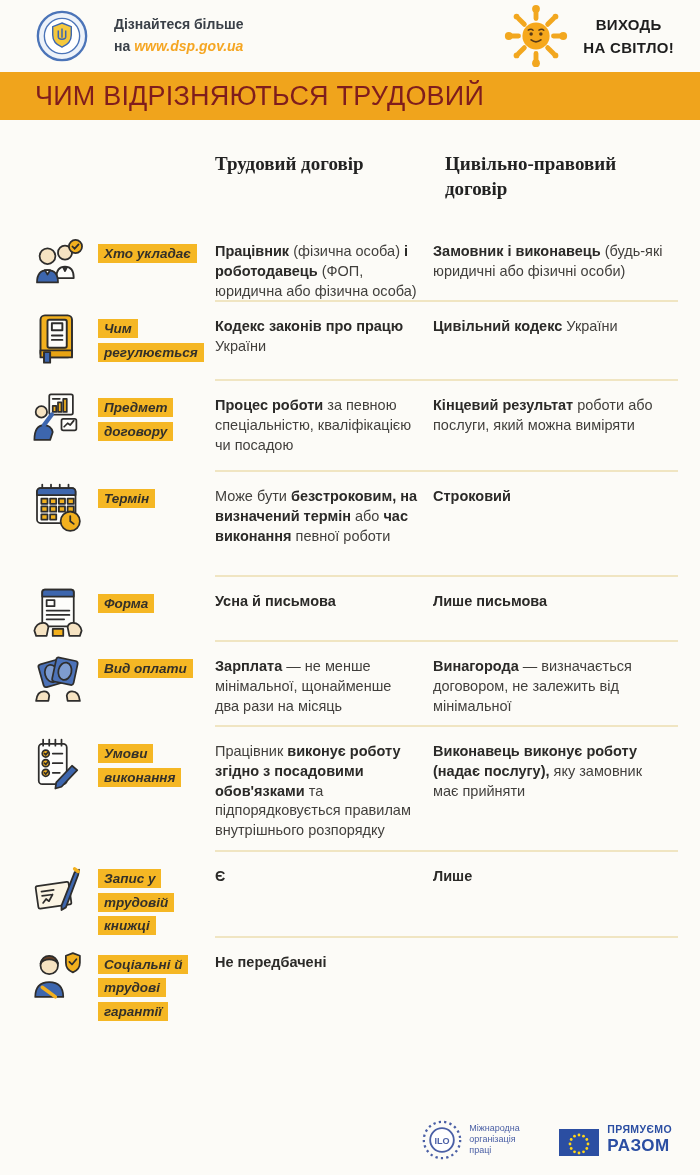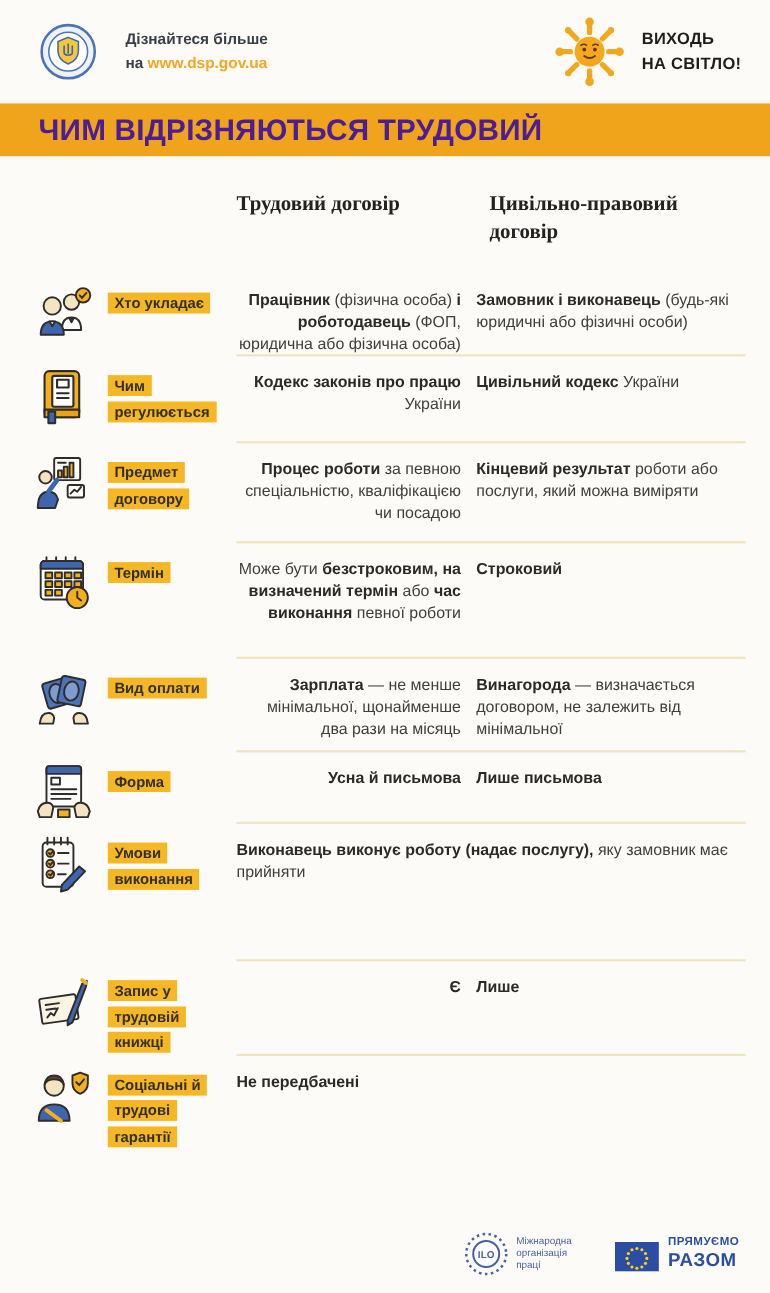--- a/index.html
+++ b/index.html
@@ -1,47 +1,47 @@
 <!DOCTYPE html>
 <html><head>
 <meta charset="utf-8">
 <style>
   * { box-sizing: border-box; }
   body { margin: 0; background: #fff; font-family: "Liberation Sans", sans-serif; }
   .poster { width: 700px; height: 1175px; background: #FCFBF7; position: relative; overflow: hidden; }
 
   
-  .header { height: 94px; display: flex; align-items: center; padding: 0 26px 0 36px; }
+  .header { height: 72px; display: flex; align-items: center; padding: 0 26px 0 36px; text-align: center; }
   .gov-logo svg { width: 52px; height: 52px; display: block; }
   .more-block { margin-left: 26px; font-size: 14px; font-weight: bold; color: #3A4048; line-height: 1.55; }
-  .more-link { color: #F5A623; }
+  .more-link { color: #F5A623; font-style: italic; }
   .header-spacer { flex: 1; }
   .sun-mascot svg { width: 70px; height: 70px; display: block; }
   .slogan { margin-left: 12px; font-size: 15px; font-weight: 800; color: #1E1E1E; line-height: 1.55; letter-spacing: .3px; }
 
   
   .title-band { background: #F0A41C; padding: 8px 35px 7px; }
-  .title-line { font-size: 27px; font-weight: 700; color: #4c1d95; line-height: 1.22; letter-spacing: .2px; }
+  .title-line { font-size: 27px; font-weight: 400; color: #7f1d1d; line-height: 1.22; letter-spacing: .2px; }
 
   
   .cols-header { display: flex; margin: 32px 0 26px 215px; }
   .colh { font-size: 19px; font-weight: 800; color: #222; line-height: 1.3; font-family: Liberation Serif, serif; }
   .colh-1 { width: 230px; } .colh-1 .inner { width: 150px; }
   .colh-2 { flex: 1; } .colh-2 .inner { width: 215px; }
 
   
   .row { display: flex; padding-left: 30px; position: relative; align-items: flex-start; }
   .row:not(:last-child)::after { content: ""; position: absolute; left: 215px; right: 22px; bottom: 0; border-bottom: 2px solid #F0E5C2; }
   .icon-cell { width: 68px; padding-top: 9px; }
   .icon-cell svg { width: 56px; height: 56px; display: block; }
-  .label-cell { width: 117px; padding-top: 15px; }
+  .label-cell { width: 117px; padding-top: 15px; font-style: italic; }
   .hl { display: inline; background: #F5B724; color: #33302A; font-weight: 800; font-size: 13.5px; line-height: 1.75; padding: 2px 6px 2px 6px; -webkit-box-decoration-break: clone; box-decoration-break: clone; }
   .cell { font-size: 14.5px; color: #413F3C; line-height: 1.37; padding-top: 15px; }
   .cell b { color: #2B2A28; }
-  .labor-cell { width: 218px; padding-right: 14px; text-align: right; }
+  .labor-cell { width: 218px; padding-right: 14px; }
   .civil-cell { flex: 1; padding-right: 30px; }
   .r0 { min-height: 73px; } .r1 { min-height: 79px; } .r2 { min-height: 91px; }
   .r3 { min-height: 105px; } .r4 { min-height: 64px; } .r5 { min-height: 85px; }
   .r6 { min-height: 125px; } .r7 { min-height: 81px; } .r8 { min-height: 117px; }
 
   
   .footer { position: absolute; left: 0; right: 0; bottom: 0; height: 71px; display: flex; align-items: center; padding: 0 28px 0 34px; }
   .funding { font-size: 9.5px; color: #3E4A66; width: 390px; }
   .footer-spacer { flex: 1; }
   .ilo-block { display: flex; align-items: center; }
@@ -194,58 +194,58 @@
               </g>
               <circle cx="46" cy="46" r="11" fill="#F2B01E"></circle>
               <path d="M46 40v6l4 3" fill="none" stroke-linecap="round"></path>
             </g>
           </svg>
         </div>
         <div class="label-cell"><span class="hl">Термін</span></div>
         <div class="cell labor-cell"><span>Може бути </span><b>безстроковим, на визначений термін</b><span> або </span><b>час виконання</b><span> певної роботи</span></div>
         <div class="cell civil-cell"><b>Строковий</b></div>
       </div>
+      <div class="row r4">
+        <div class="icon-cell">
+          <svg viewBox="0 0 64 64">
+            <g stroke="#2e2d2c" stroke-width="2" stroke-linejoin="round" stroke-linecap="round">
+              <rect x="14" y="4" width="36" height="42" rx="3" fill="#FDFDFB"></rect>
+              <path d="M14 7a3 3 0 013-3h30a3 3 0 013 3v5H14z" fill="#3D66AE"></path>
+              <rect x="19" y="16" width="9" height="7" fill="none"></rect>
+              <path d="M19 28h26M19 33h26M19 38h20"></path>
+              <path d="M5 51q2-9 10-9 5 0 6 5l-2 10H7z" fill="#F6E3C2"></path>
+              <path d="M59 51q-2-9-10-9-5 0-6 5l2 10h12z" fill="#F6E3C2"></path>
+              <rect x="26" y="49" width="12" height="8" fill="#F2B01E"></rect>
+            </g>
+          </svg>
+        </div>
+        <div class="label-cell"><span class="hl">Форма</span></div>
+        <div class="cell labor-cell"><b>Усна й письмова</b></div>
+        <div class="cell civil-cell"><b>Лише письмова</b></div>
+      </div>
       <div class="row r5">
         <div class="icon-cell">
           <svg viewBox="0 0 64 64">
             <g stroke="#2e2d2c" stroke-width="2" stroke-linejoin="round">
               <g transform="rotate(-16 25 25)">
                 <rect x="12" y="12" width="25" height="27" rx="3" fill="#4C72B8"></rect>
                 <ellipse cx="24.5" cy="25.5" rx="7.5" ry="10" fill="#7E9CD0"></ellipse>
               </g>
               <g transform="rotate(12 39 25)">
                 <rect x="27" y="9" width="25" height="28" rx="3" fill="#4C72B8"></rect>
                 <ellipse cx="39.5" cy="23" rx="7.5" ry="10" fill="#7E9CD0"></ellipse>
               </g>
               <path d="M7 57q1-11 9-11 5 0 6 5l-1 6z" fill="#F6E3C2"></path>
               <path d="M57 57q-1-11-9-11-5 0-6 5l1 6z" fill="#F6E3C2"></path>
             </g>
           </svg>
         </div>
         <div class="label-cell"><span class="hl">Вид оплати</span></div>
         <div class="cell labor-cell"><b>Зарплата</b><span> — не менше мінімальної, щонайменше два рази на місяць</span></div>
         <div class="cell civil-cell"><b>Винагорода</b><span> — визначається договором, не залежить від мінімальної</span></div>
-      </div>
-      <div class="row r4">
-        <div class="icon-cell">
-          <svg viewBox="0 0 64 64">
-            <g stroke="#2e2d2c" stroke-width="2" stroke-linejoin="round" stroke-linecap="round">
-              <rect x="14" y="4" width="36" height="42" rx="3" fill="#FDFDFB"></rect>
-              <path d="M14 7a3 3 0 013-3h30a3 3 0 013 3v5H14z" fill="#3D66AE"></path>
-              <rect x="19" y="16" width="9" height="7" fill="none"></rect>
-              <path d="M19 28h26M19 33h26M19 38h20"></path>
-              <path d="M5 51q2-9 10-9 5 0 6 5l-2 10H7z" fill="#F6E3C2"></path>
-              <path d="M59 51q-2-9-10-9-5 0-6 5l2 10h12z" fill="#F6E3C2"></path>
-              <rect x="26" y="49" width="12" height="8" fill="#F2B01E"></rect>
-            </g>
-          </svg>
-        </div>
-        <div class="label-cell"><span class="hl">Форма</span></div>
-        <div class="cell labor-cell"><b>Усна й письмова</b></div>
-        <div class="cell civil-cell"><b>Лише письмова</b></div>
       </div>
       <div class="row r6">
         <div class="icon-cell">
           <svg viewBox="0 0 64 64">
             <g stroke="#2e2d2c" stroke-width="2" stroke-linejoin="round" stroke-linecap="round">
               <rect x="10" y="9" width="32" height="46" rx="4" fill="#FDFDFB"></rect>
               <path d="M15 4v7M22 4v7M29 4v7M36 4v7"></path>
               <circle cx="18" cy="20" r="4" fill="#F2B01E"></circle>
               <path d="M16.5 20l1.5 1.5 2.5-3" fill="none"></path>
               <path d="M26 20h11"></path>
@@ -253,20 +253,21 @@
               <path d="M16.5 31l1.5 1.5 2.5-3" fill="none"></path>
               <path d="M26 31h11"></path>
               <circle cx="18" cy="42" r="4" fill="#F2B01E"></circle>
               <path d="M16.5 42l1.5 1.5 2.5-3" fill="none"></path>
               <path d="M26 42h8"></path>
               <path d="M30 53l18-19 6 5-18 19-7 2z" fill="#3D66AE"></path>
             </g>
           </svg>
         </div>
         <div class="label-cell"><span class="hl">Умови виконання</span></div>
+        <div class="cell labor-cell"><span>Працівник </span><b>виконує роботу згідно з посадовими обов'язками</b><span> та підпорядковується правилам внутрішнього розпорядку</span></div>
         <div class="cell civil-cell"><b>Виконавець виконує роботу (надає послугу),</b><span> яку замовник має прийняти</span></div>
       </div>
       <div class="row r7">
         <div class="icon-cell">
           <svg viewBox="0 0 64 64">
             <g stroke="#2e2d2c" stroke-width="2" stroke-linejoin="round" stroke-linecap="round">
               <g transform="rotate(-8 28 40)">
                 <rect x="8" y="26" width="38" height="26" rx="2" fill="#FBF4E4"></rect>
                 <path d="M14 33h14M14 38h10M14 46l4-4 3 3 5-7" fill="none"></path>
               </g>

